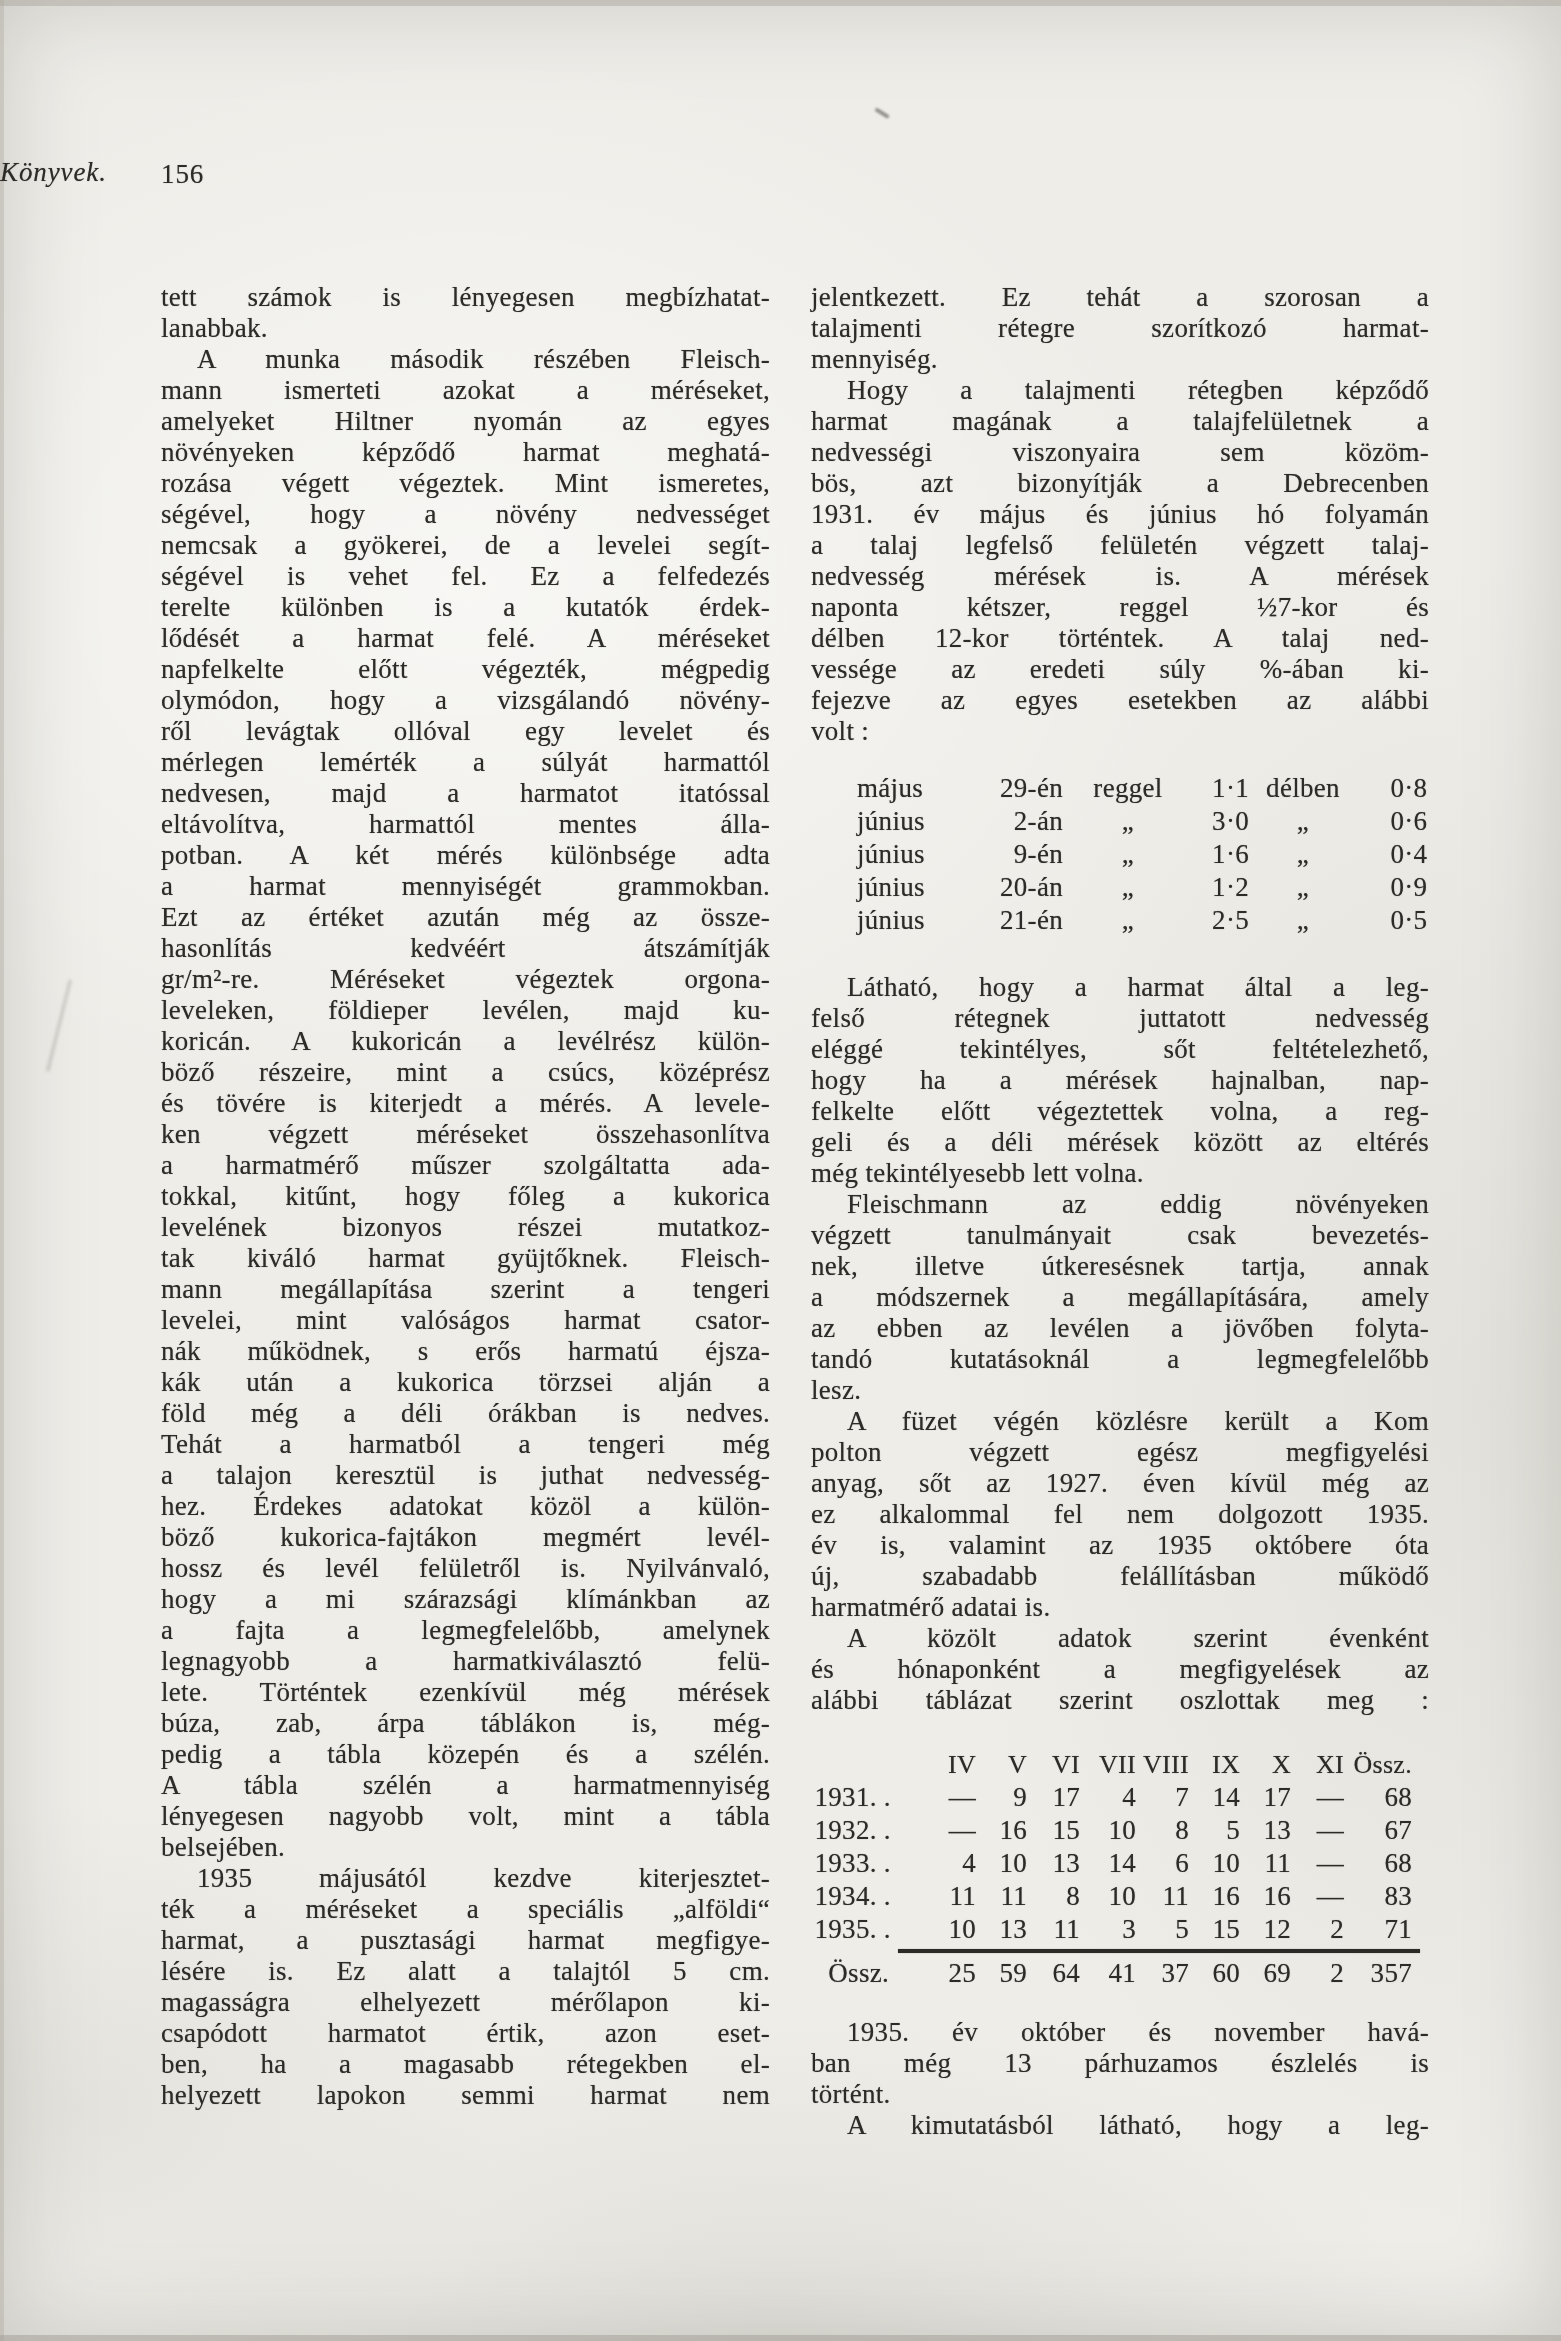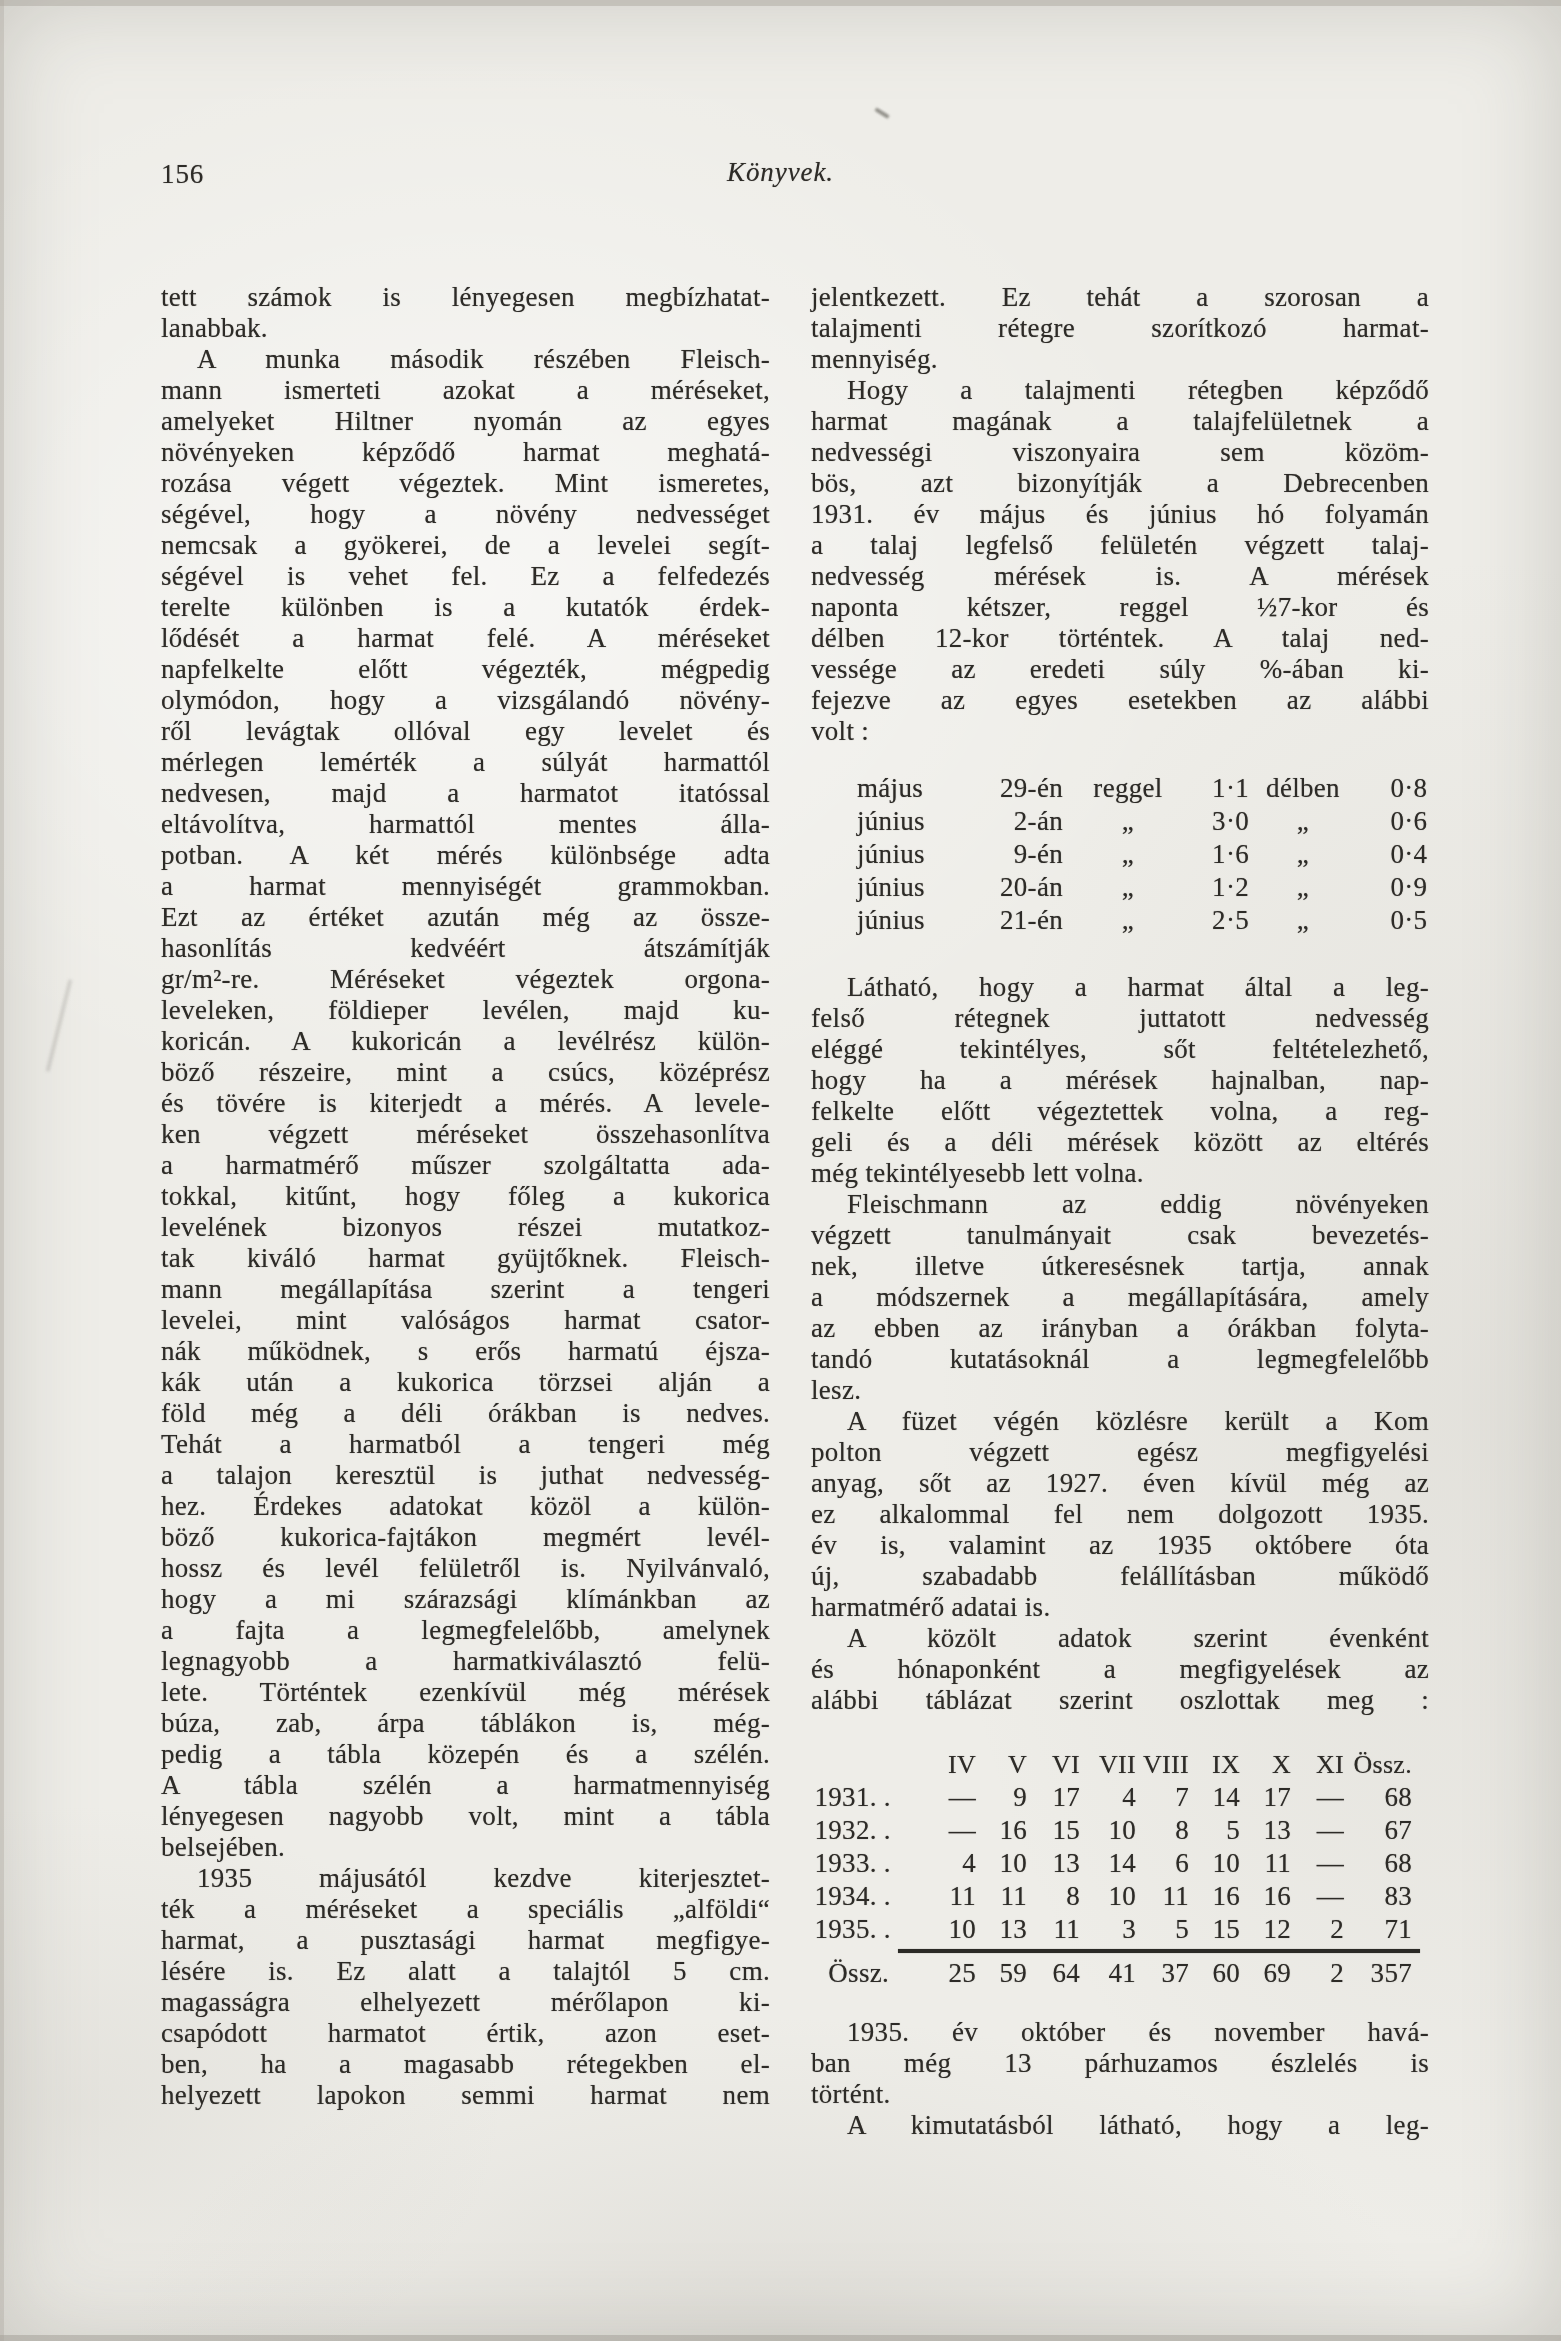--- a/index.html
+++ b/index.html
@@ -20,21 +20,21 @@
     color:#2d2b27;
   }
   .ink{ text-shadow:0 0 0.9px rgba(52,50,45,0.55); }
   
   .pageno{
     position:absolute;left:161px;top:160px;
     font-size:27px;line-height:29.5px;letter-spacing:0.9px;
   }
   .runtitle{
     position:absolute;left:0;top:158px;width:1561px;
-    text-align:center;font-style:italic;font-size:27px;line-height:29.5px;letter-spacing:0.9px;
+    font-style:italic;font-size:27px;line-height:29.5px;letter-spacing:0.9px;
   }
   
   .col{
     position:absolute;top:282px;
     font-size:27px;letter-spacing:0.3px;
   }
   .col-left{ left:161px;width:609px; }
   .col-right{ left:811px;width:618px; }
   .line{
     height:31px;line-height:31px;
@@ -230,21 +230,21 @@
         <div class="line">felső rétegnek juttatott nedvesség</div>
         <div class="line">eléggé tekintélyes, sőt feltételezhető,</div>
         <div class="line">hogy ha a mérések hajnalban, nap-</div>
         <div class="line">felkelte előtt végeztettek volna, a reg-</div>
         <div class="line">geli és a déli mérések között az eltérés</div>
         <div class="line end">még tekintélyesebb lett volna.</div>
         <div class="line indent">Fleischmann az eddig növényeken</div>
         <div class="line">végzett tanulmányait csak bevezetés-</div>
         <div class="line">nek, illetve útkeresésnek tartja, annak</div>
         <div class="line">a módszernek a megállapítására, amely</div>
-        <div class="line">az ebben az irányban a órákban folyta-</div>
+        <div class="line">az ebben az levélen a jövőben folyta-</div>
         <div class="line">tandó kutatásoknál a legmegfelelőbb</div>
         <div class="line end">lesz.</div>
         <div class="line indent">A füzet végén közlésre került a Kom</div>
         <div class="line">polton végzett egész megfigyelési</div>
         <div class="line">anyag, sőt az 1927. éven kívül még az</div>
         <div class="line">ez alkalommal fel nem dolgozott 1935.</div>
         <div class="line">év is, valamint az 1935 októbere óta</div>
         <div class="line">új, szabadabb felállításban működő</div>
         <div class="line end">harmatmérő adatai is.</div>
         <div class="line indent">A közölt adatok szerint évenként</div>

